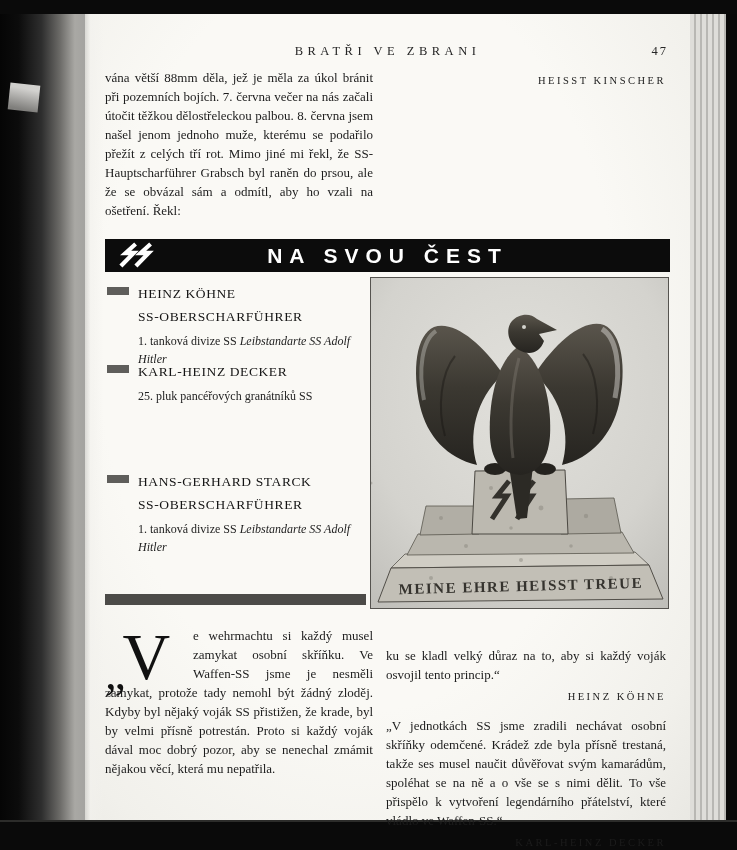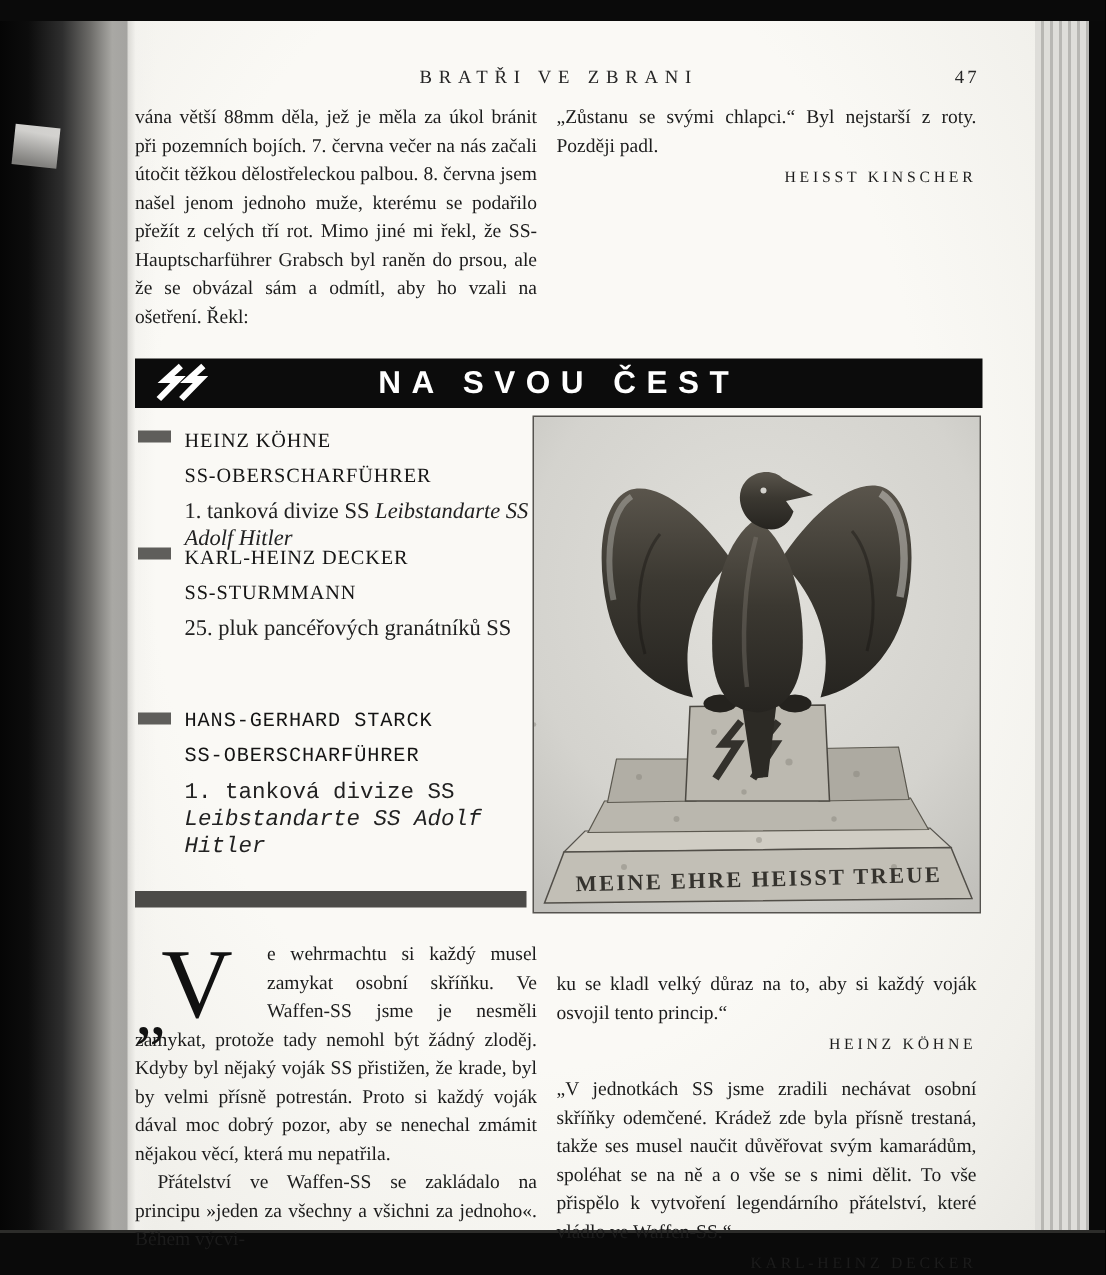--- a/index.html
+++ b/index.html
@@ -15,21 +15,21 @@
   .gutter-mark{position:absolute;left:9px;top:84px;width:30px;height:27px;
         background:linear-gradient(185deg,#e6e5e2 20%,#8d8c89 90%);transform:rotate(6deg);opacity:.9;}
   
   .page-edges{position:absolute;left:690px;top:10px;width:38px;height:812px;
         background:repeating-linear-gradient(90deg,#deddd9 0 4px,#b8b7b3 4px 6px);}
   .edge-black{position:absolute;left:726px;top:0;width:11px;height:850px;background:#090909;}
   .strip-top{position:absolute;left:0;top:0;width:737px;height:14px;background:#0a0a0a;}
   .strip-bottom{position:absolute;left:0;top:820px;width:737px;height:30px;background:#0a0a0a;border-top:2px solid #2c2c2a;}
 
   
-  .content{position:absolute;left:90px;top:0px;width:565px;height:820px;}
+  .content{position:absolute;left:105px;top:0px;width:565px;height:820px;}
 
   .header{position:absolute;left:0;top:44px;width:565px;text-align:center;
           font-size:12.5px;letter-spacing:4.5px;color:#262626;}
   .pagenum{position:absolute;right:2px;top:0;letter-spacing:2px;}
 
   .para{font-size:13px;line-height:19px;text-align:justify;color:#1c1c1c;}
   .indent{text-indent:15px;}
   .attribution{font-size:10.5px;letter-spacing:2.5px;text-align:right;color:#1c1c1c;margin-top:7px;}
 
   .col-left-top{position:absolute;left:0;top:68px;width:268px;}
@@ -38,21 +38,21 @@
   .banner{position:absolute;left:0;top:239px;width:565px;height:33px;background:#0c0c0c;
           display:flex;align-items:center;justify-content:center;box-sizing:border-box;}
   .banner-title{color:#ffffff;font-family:"Liberation Sans",sans-serif;font-weight:bold;
           font-size:21px;letter-spacing:7px;white-space:nowrap;}
   .banner-runes{position:absolute;left:11px;top:3px;}
 
   .entry{position:absolute;left:0;width:268px;}
   .entry-bullet{position:absolute;left:2px;top:5px;width:22px;height:8px;background:#5f5e5b;}
   .entry-text{margin-left:33px;}
   .entry-name,.entry-rank{font-size:13.5px;line-height:23px;letter-spacing:.6px;color:#141414;}
-  .entry-units{margin-top:4px;font-size:15px;line-height:18px;color:#222;}
+  .entry-units{margin-top:4px;font-size:12px;line-height:18px;color:#222;}
   .unit-italic{font-style:italic;}
 
   .photo-caption{position:absolute;left:42px;top:548px;width:228px;
           font-style:italic;font-size:10px;line-height:17px;color:#252525;}
   .caption-label{font-size:8.5px;letter-spacing:.6px;text-transform:uppercase;}
 
   .divider{position:absolute;left:0;top:594px;width:261px;height:11px;background:#4c4b48;}
 
   .photo{position:absolute;left:266px;top:278px;width:297px;height:330px;background:#d8d7d2;
          outline:1px solid #55534f;}
@@ -81,21 +81,20 @@
 
     <div class="header">
       <span>BRATŘI VE ZBRANI</span>
       <span class="pagenum">47</span>
     </div>
 
     <div class="col-left-top">
       <div class="para">vána větší 88mm děla, jež je měla za úkol bránit při pozemních bojích. 7. června večer na nás začali útočit těžkou dělostřeleckou palbou. 8. června jsem našel jenom jednoho muže, kterému se podařilo přežít z celých tří rot. Mimo jiné mi řekl, že SS-Hauptscharführer Grabsch byl raněn do prsou, ale že se obvázal sám a odmítl, aby ho vzali na ošetření. Řekl:</div>
     </div>
     <div class="col-right-top">
-      <div class="para">„Zůstanu se svými chlapci.“ Byl nejstarší z roty. Později padl.</div>
       <div class="attribution">HEISST KINSCHER</div>
     </div>
 
     <div class="banner">
       <span class="banner-runes">
         <svg width="40" height="27" viewBox="0 0 40 27">
           <g stroke="#ffffff" stroke-width="4.6" fill="none" transform="skewX(-12) translate(7,0)">
             <path d="M13,2 L5,11 L13,11 L3,24"></path>
             <path d="M28,2 L20,11 L28,11 L18,24"></path>
           </g>
@@ -112,28 +111,27 @@
         <div class="entry-units">
           <div><span>1. tanková divize SS </span><span class="unit-italic">Leibstandarte SS Adolf Hitler</span></div>
         </div>
       </div>
     </div>
 
     <div class="entry" style="top:360px;">
       <span class="entry-bullet"></span>
       <div class="entry-text">
         <div class="entry-name">KARL-HEINZ DECKER</div>
-        <div class="entry-rank">SS-STURMMANN</div>
         <div class="entry-units">
           <div><span>25. pluk pancéřových granátníků SS</span><span class="unit-italic"></span></div>
         </div>
       </div>
     </div>
 
-    <div class="entry" style="top:470px;font-family:Liberation Mono, monospace;">
+    <div class="entry" style="top:470px;">
       <span class="entry-bullet"></span>
       <div class="entry-text">
         <div class="entry-name">HANS-GERHARD STARCK</div>
         <div class="entry-rank">SS-OBERSCHARFÜHRER</div>
         <div class="entry-units">
           <div><span>1. tanková divize SS </span><span class="unit-italic">Leibstandarte SS Adolf Hitler</span></div>
         </div>
       </div>
     </div>
 
@@ -205,21 +203,20 @@
       </svg>
     </div>
 
     <div class="col-left-bottom">
       <div class="para">
         <span class="dropcap-box">
             <span class="dc-quote">„</span>
             <span class="dc-letter">V</span>
           </span><span>e wehrmachtu si každý musel zamykat osobní skříňku. Ve Waffen-SS jsme je nesměli zamykat, protože tady nemohl být žádný zloděj. Kdyby byl nějaký voják SS přistižen, že krade, byl by velmi přísně potrestán. Proto si každý voják dával moc dobrý pozor, aby se nenechal zmámit nějakou věcí, která mu nepatřila.</span>
       </div>
-      <div class="para indent">Přátelství ve Waffen-SS se zakládalo na principu »jeden za všechny a všichni za jednoho«. Během výcvi-</div>
     </div>
 
     <div class="col-right-bottom">
       <div class="para">ku se kladl velký důraz na to, aby si každý voják osvojil tento princip.“</div>
       <div class="attribution">HEINZ KÖHNE</div>
       <div class="para locker-r2">„V jednotkách SS jsme zradili nechávat osobní skříňky odemčené. Krádež zde byla přísně trestaná, takže ses musel naučit důvěřovat svým kamarádům, spoléhat se na ně a o vše se s nimi dělit. To vše přispělo k vytvoření legendárního přátelství, které vládlo ve Waffen-SS.“</div>
       <div class="attribution">KARL-HEINZ DECKER</div>
     </div>
 
   </div>

